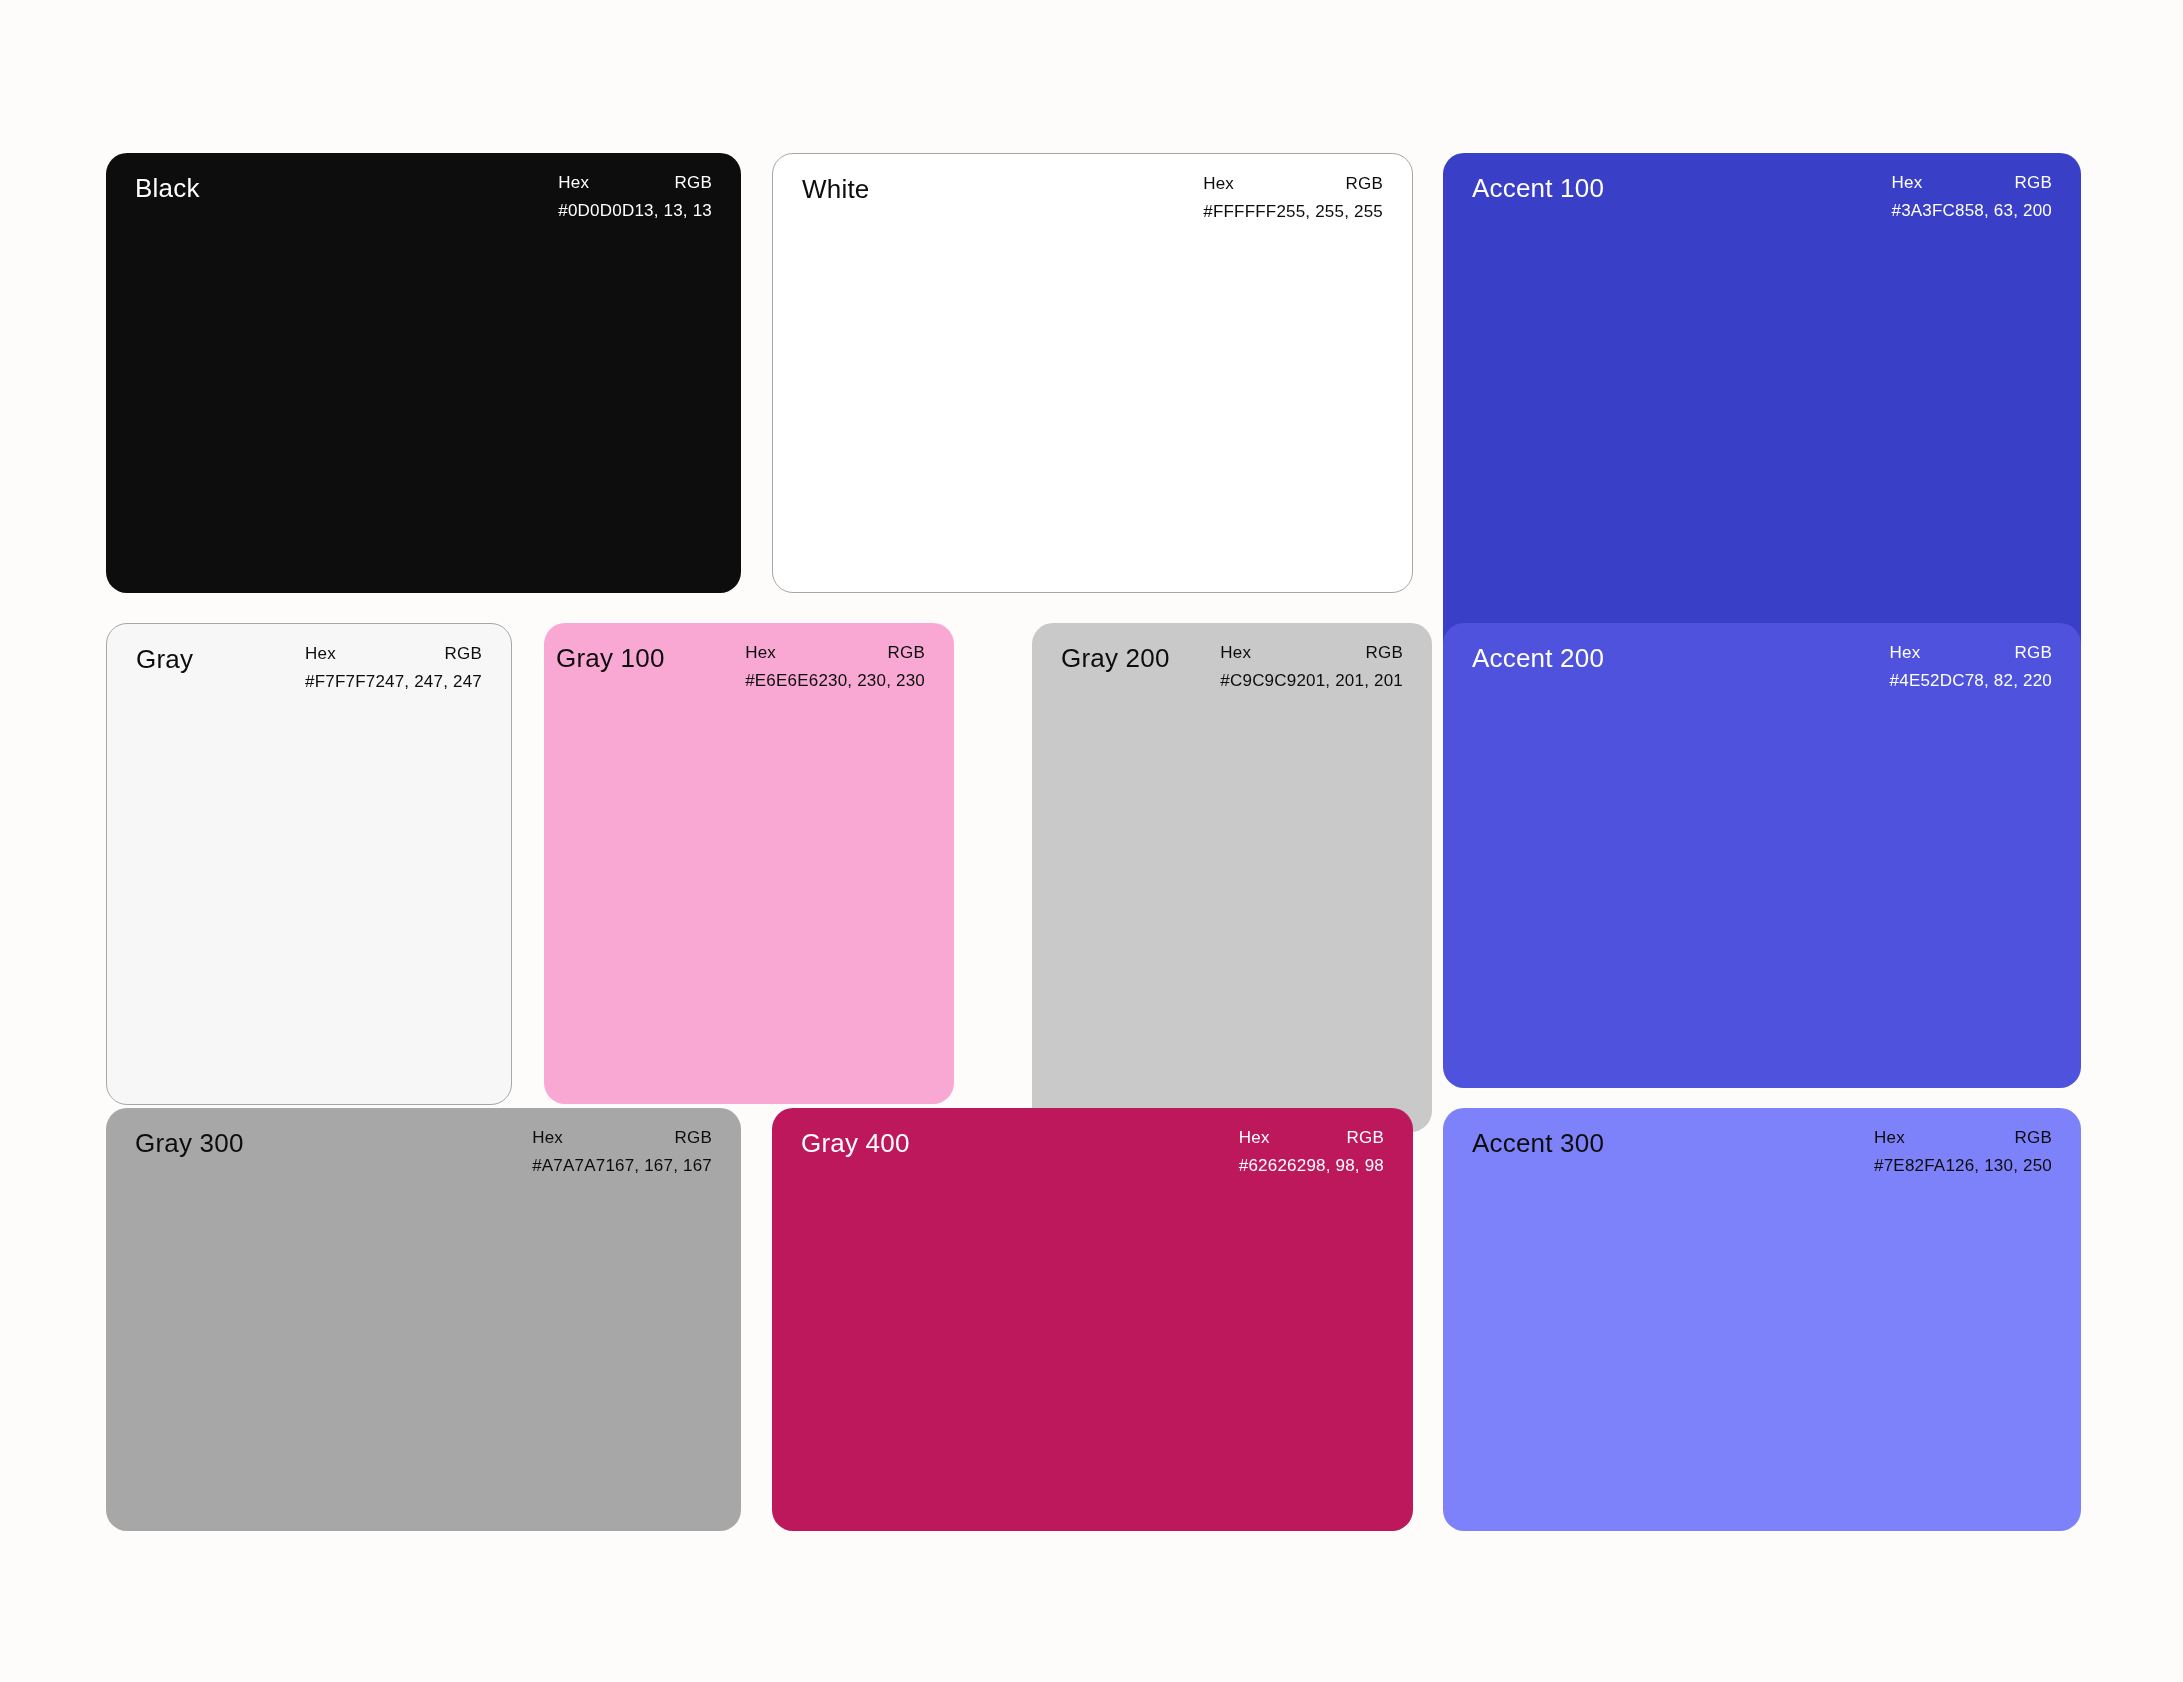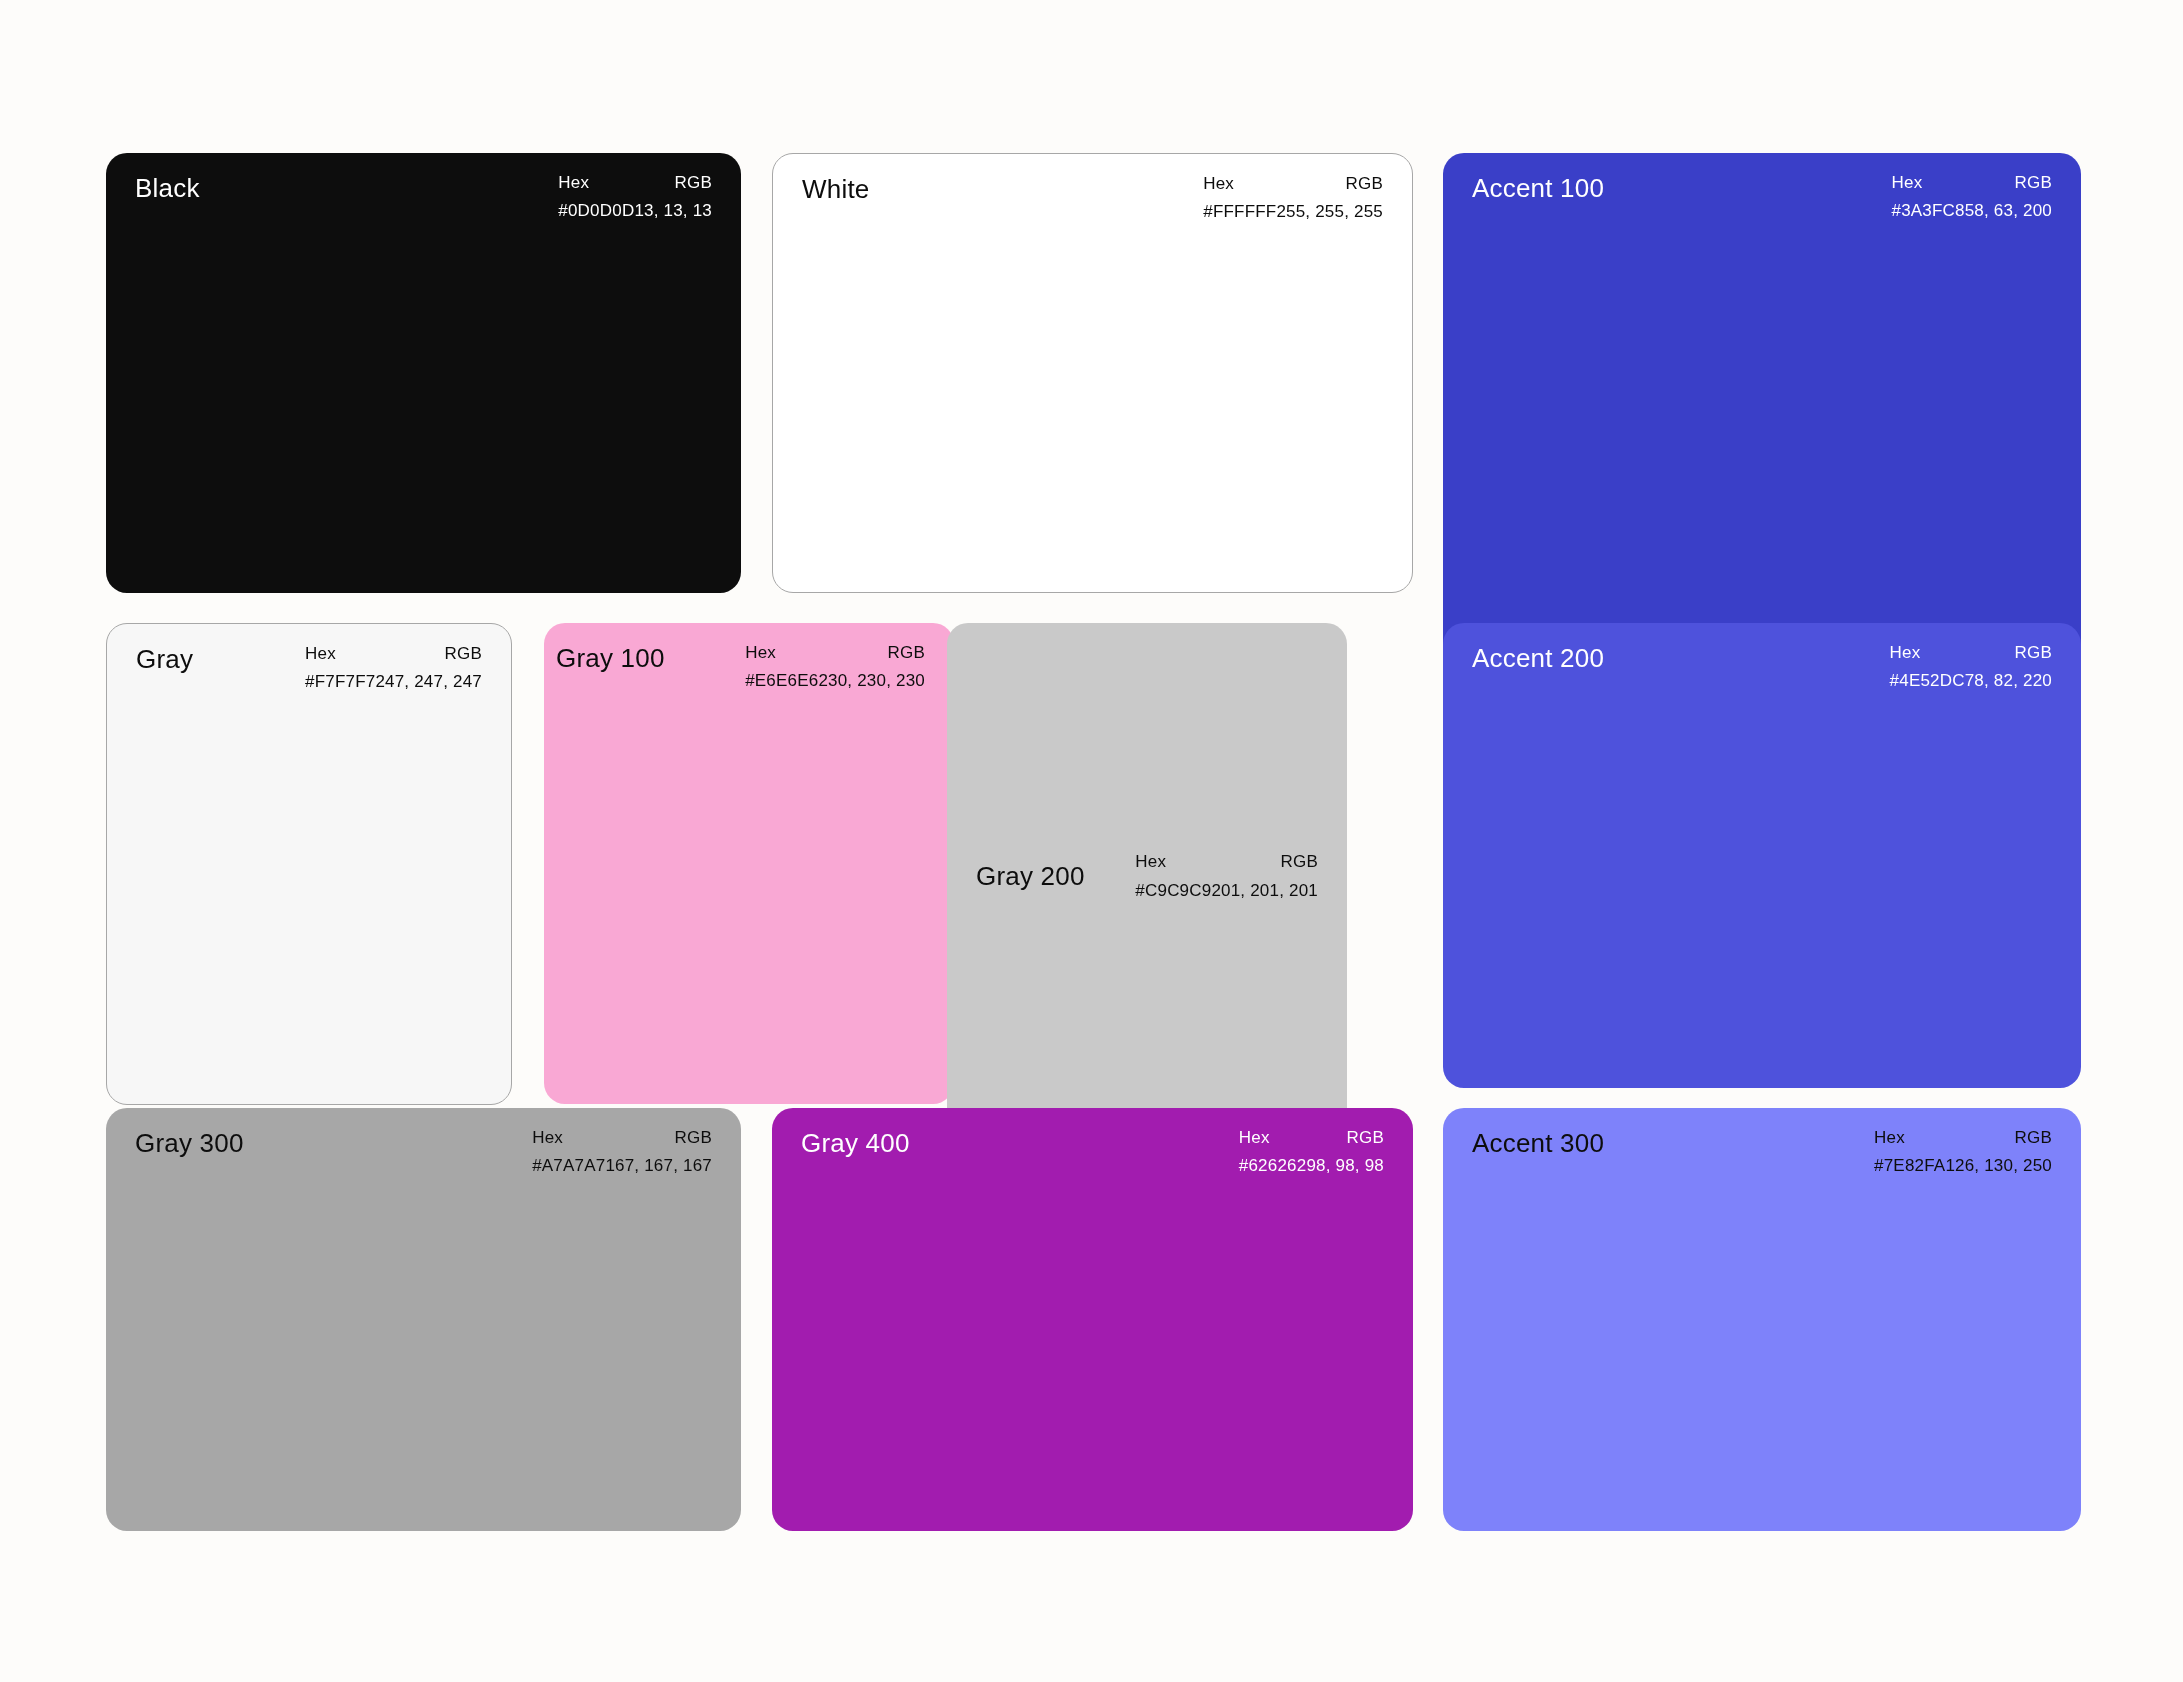--- a/index.html
+++ b/index.html
@@ -86,44 +86,43 @@
     border: 1.5px solid #A7A7A7;
   }
   #card-gray-100 {
     left: 544px;  top: 623px;
     width: 410px; height: 481px;
     background: #f9a8d4;
     color: #0D0D0D;
     padding-left: 12px;
   }
   #card-gray-200 {
-    left: 947px; top: 623px;
+    left: 1032px; top: 623px;
     width: 400px; height: 509px;
     background: #C9C9C9;
     color: #0D0D0D;
-    align-items: center;
   }
   #card-accent-200 {
     left: 1443px; top: 623px;
     width: 638px; height: 465px;
     background: #4E52DC;
     color: #FFFFFF;
   }
 
   
   #card-gray-300 {
     left: 106px;  top: 1108px;
     width: 635px; height: 423px;
     background: #A7A7A7;
     color: #0D0D0D;
   }
   #card-gray-400 {
     left: 772px; top: 1108px;
     width: 641px; height: 423px;
-    background: #a21caf;
+    background: #be185d;
     color: #FFFFFF;
   }
   #card-accent-300 {
     left: 1443px; top: 1108px;
     width: 638px; height: 423px;
     background: #7E82FA;
     color: #0D0D0D;
   }
 </style>
 </head>

